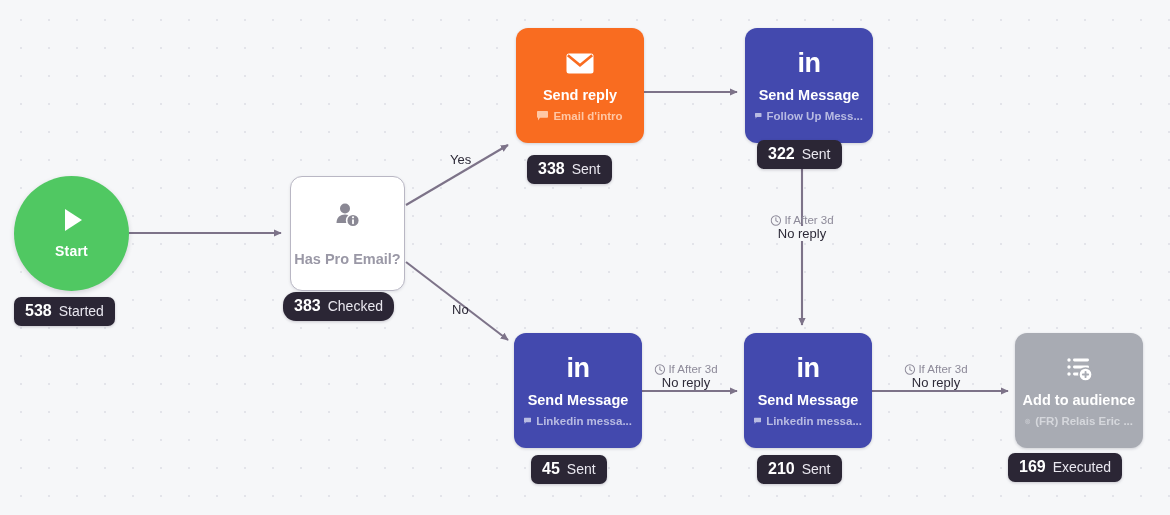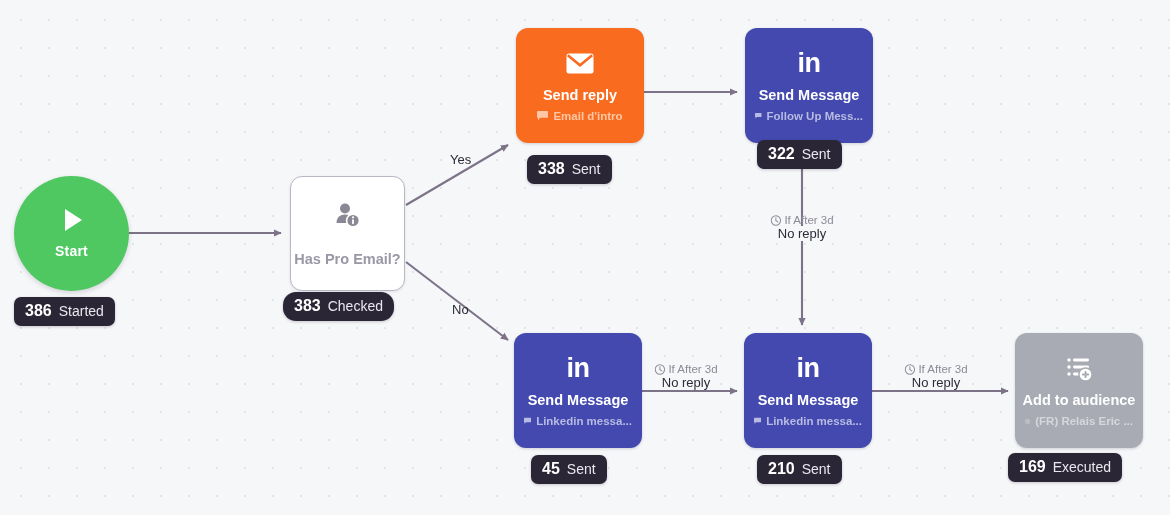--- a/index.html
+++ b/index.html
@@ -96,21 +96,21 @@
       <path d="M630,391 L737,391" marker-end="url(#ah)"></path>
       <path d="M860,391 L1008,391" marker-end="url(#ah)"></path>
     </g>
   </svg>
 
   <div class="node n-start" style="left:14px; top:176px;">
     <div class="start-play"></div>
     <div class="start-label">Start</div>
   </div>
   <div class="badge" style="left:14px; top:297px;">
-    <span class="badge-num">386</span>
+    <span class="badge-num">538</span>
     <span class="badge-txt">Started</span>
   </div>
 
   <div class="node n-cond" style="left:290px; top:176px;">
     <div class="node-icon">
       <svg width="27" height="26" viewBox="0 0 27 26">
         <circle cx="11" cy="6.5" r="5" fill="#8a8894"></circle>
         <path d="M2.5,21 C2.5,15.3 6.4,12.6 11,12.6 C15.6,12.6 19.5,15.3 19.5,21 Z" fill="#8a8894"></path>
         <circle cx="19" cy="18.5" r="6.4" fill="#8a8894" stroke="#fff" stroke-width="1.6"></circle>
         <circle cx="19" cy="15.3" r="1.1" fill="#fff"></circle>

